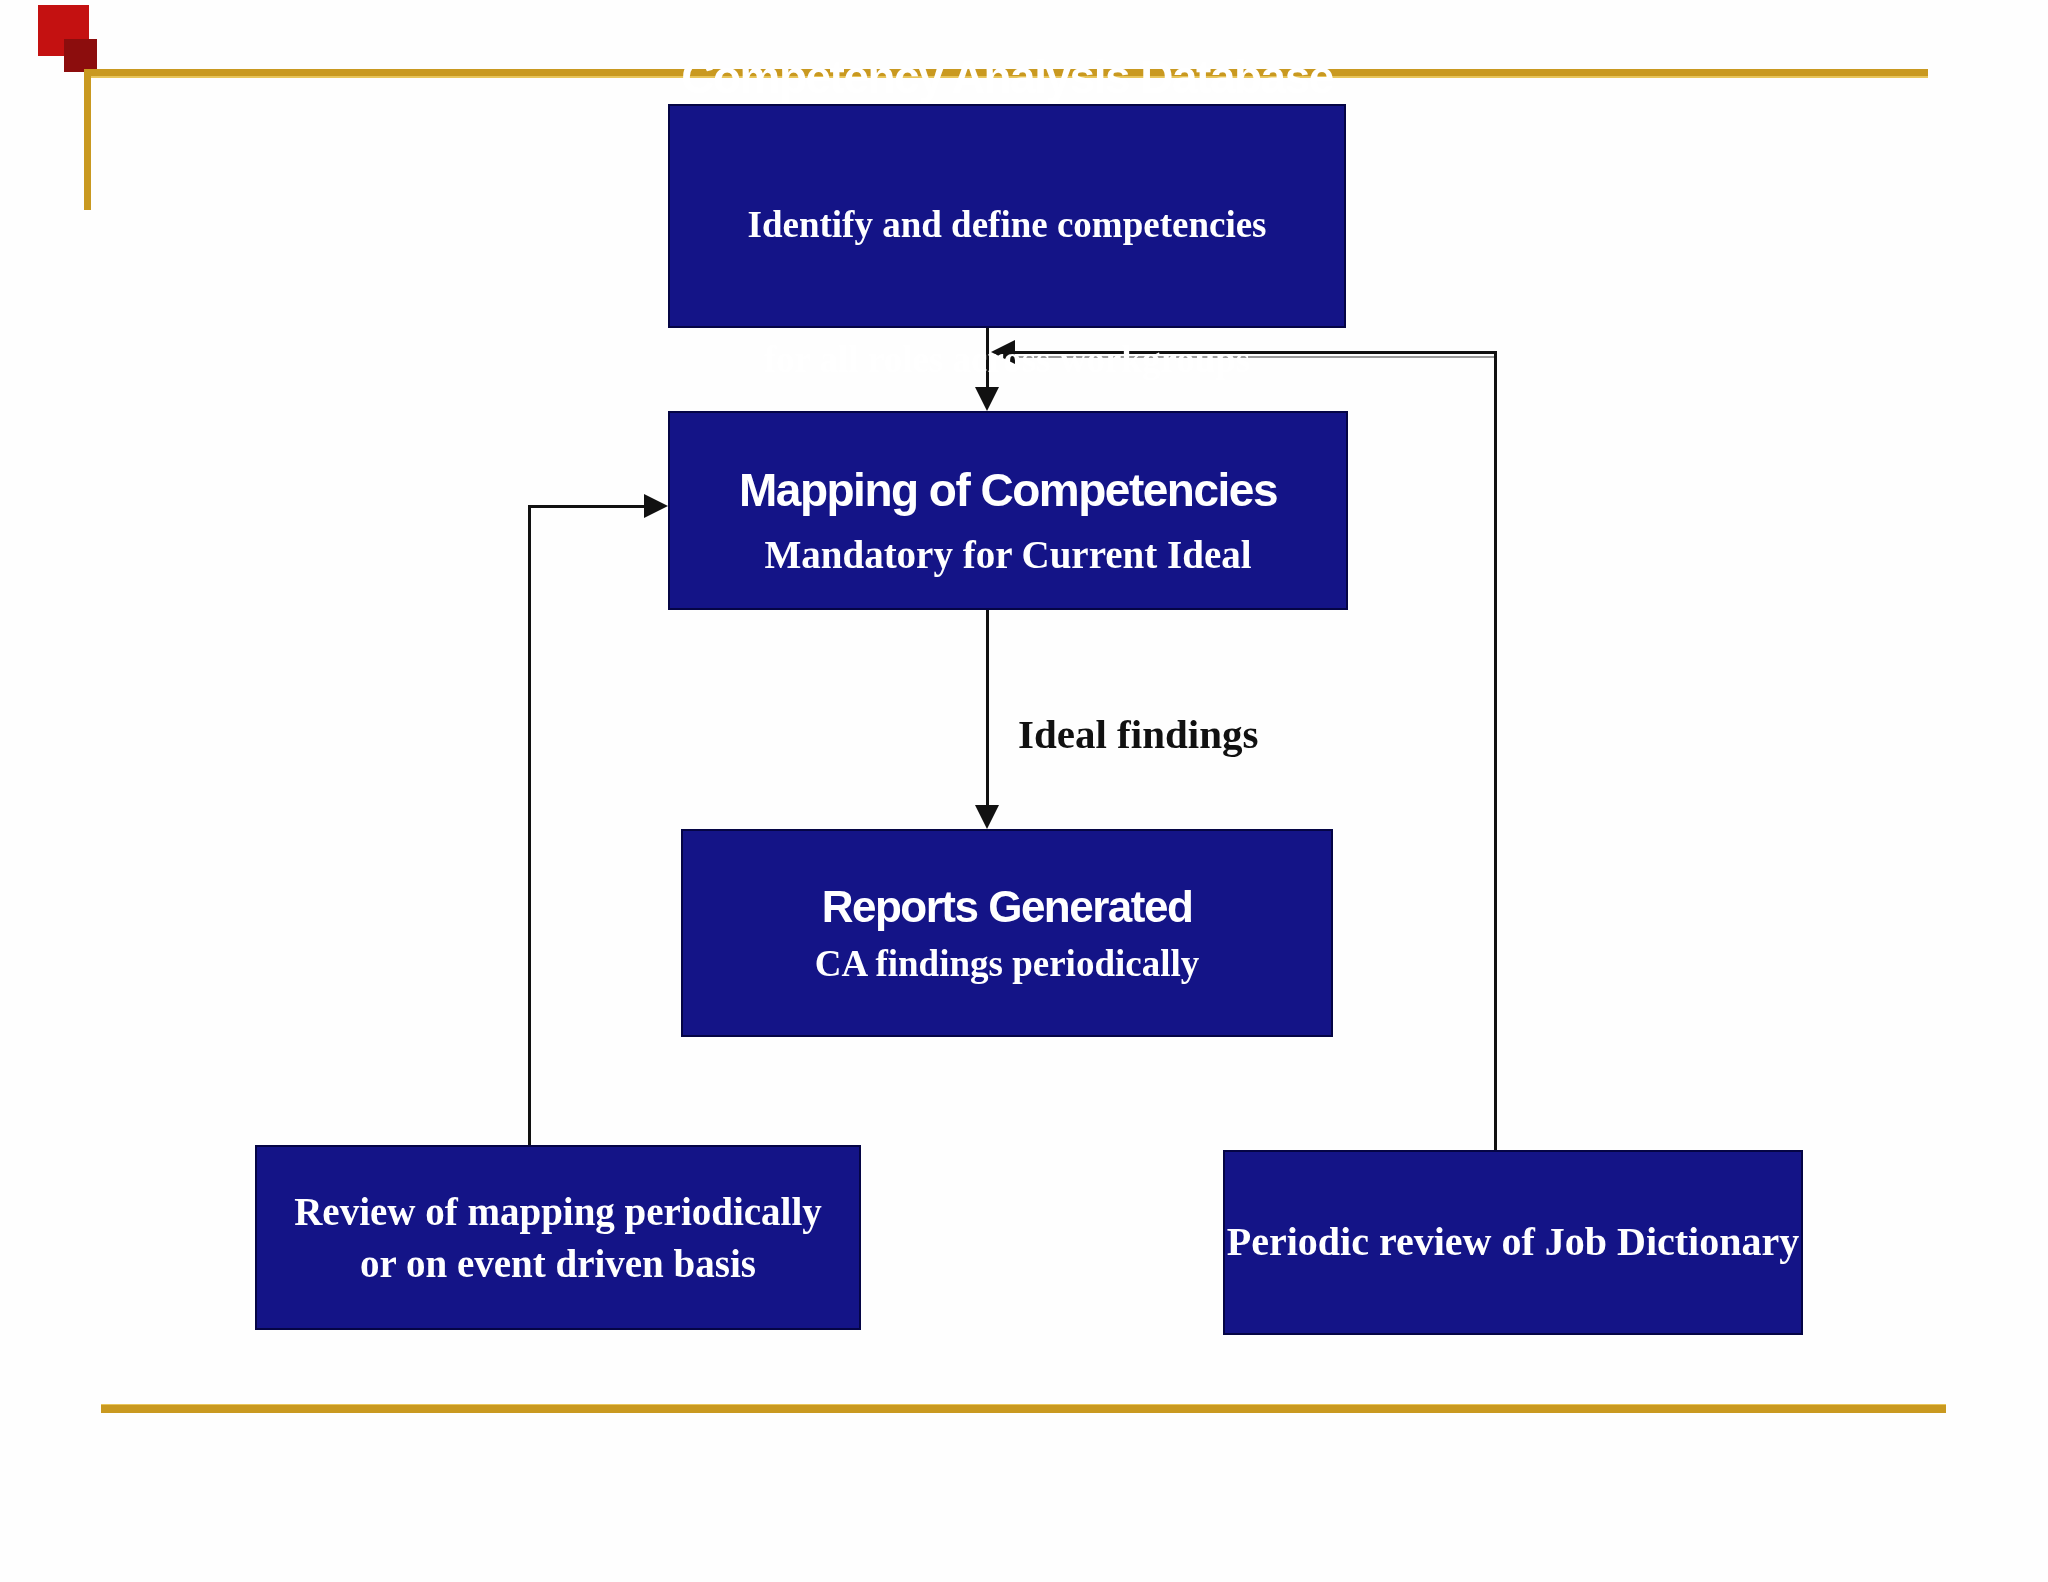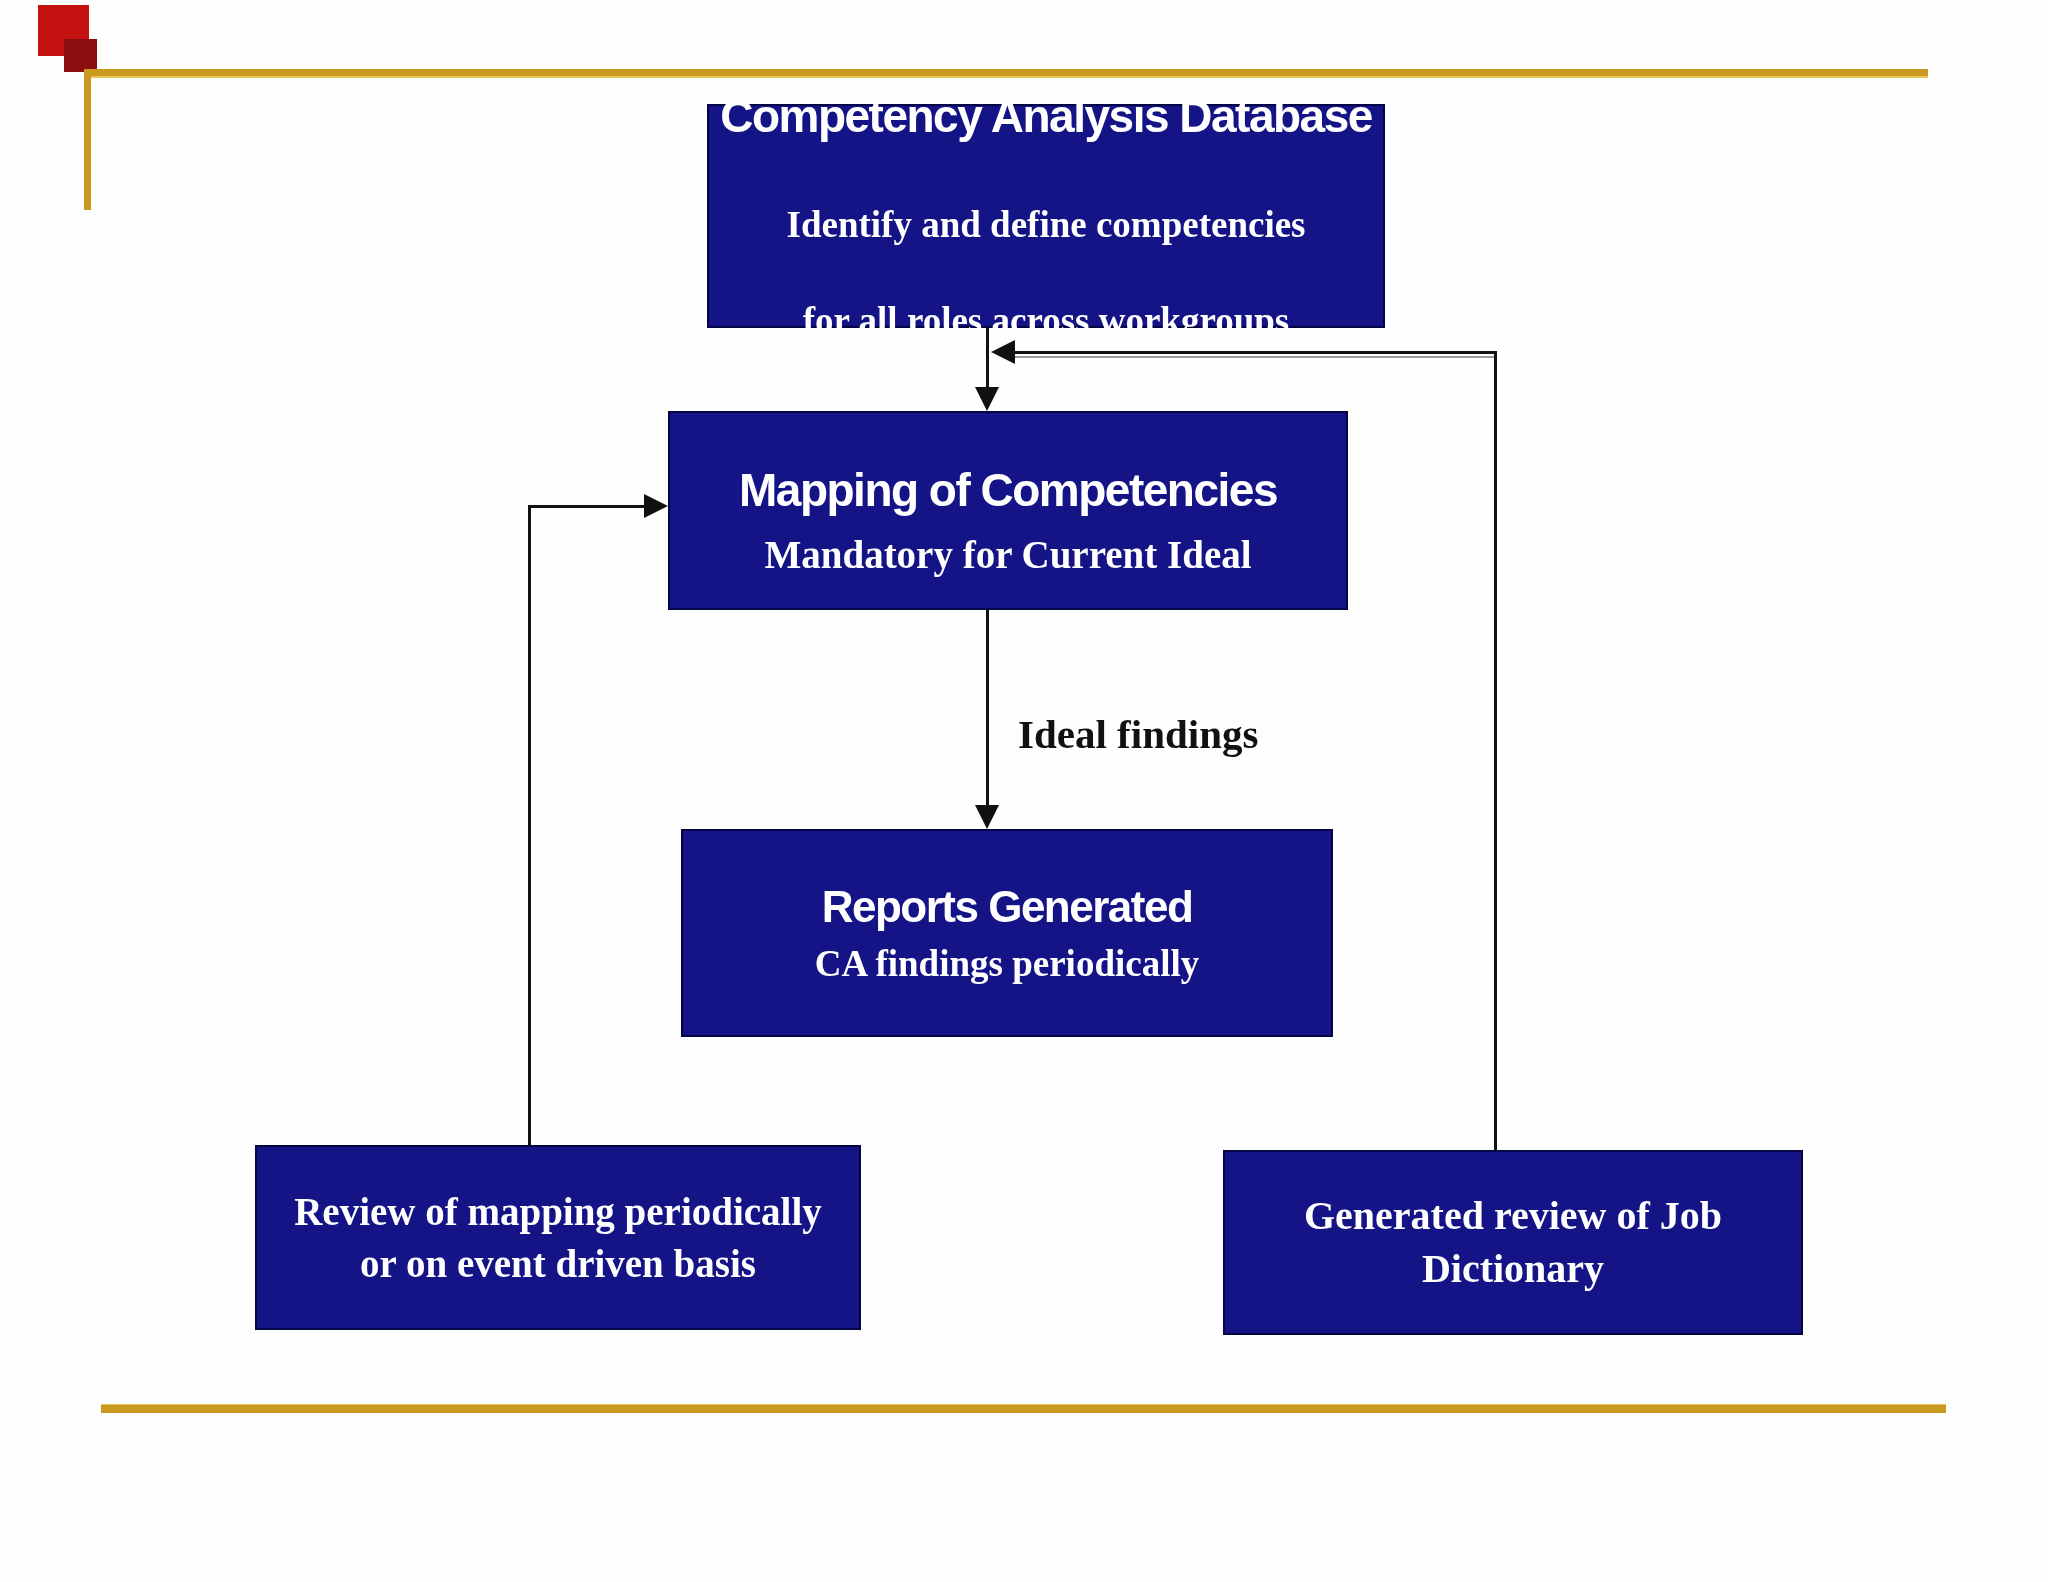--- a/index.html
+++ b/index.html
@@ -33,21 +33,21 @@
     line-height:1.32;
   }
   .node .t-sans{
     font-family:"Liberation Sans", sans-serif;
     font-weight:bold;letter-spacing:-1.5px;
   }
   .node .t-serif{
     font-family:"Liberation Serif", serif;
     font-weight:bold;
   }
-  .node-database{left:707px;top:104px;width:678px;height:224px;}
+  .node-database{left:668px;top:104px;width:678px;height:224px;gap:39px;}
   .node-database .t-sans{font-size:46px;margin-bottom:6px;}
   .node-database .t-serif{font-size:37px;margin-top:48px;}
   .node-mapping{left:668px;top:411px;width:680px;height:199px;}
   .node-mapping .t-sans{font-size:46px;margin-bottom:8px;margin-top:19px;}
   .node-mapping .t-serif{font-size:39px;}
   .node-reports{left:681px;top:829px;width:652px;height:208px;}
   .node-reports .t-sans{font-size:44px;margin-bottom:4px;}
   .node-reports .t-serif{font-size:37px;}
   .node-review{left:255px;top:1145px;width:606px;height:185px;}
   .node-review .t-serif{font-size:39px;}
@@ -110,16 +110,16 @@
     <div class="t-sans">Reports Generated</div>
     <div class="t-serif">CA findings periodically</div>
   </div>
 
   <div class="node node-review">
     <div class="t-serif">Review of mapping periodically</div>
     <div class="t-serif">or on event driven basis</div>
   </div>
 
   <div class="node node-jobdict">
-    <div class="t-serif">Generated review of Job Dictionary</div>
+    <div class="t-serif">Periodic review of Job Dictionary</div>
   </div>
 
 </div>
 
 </body></html>

